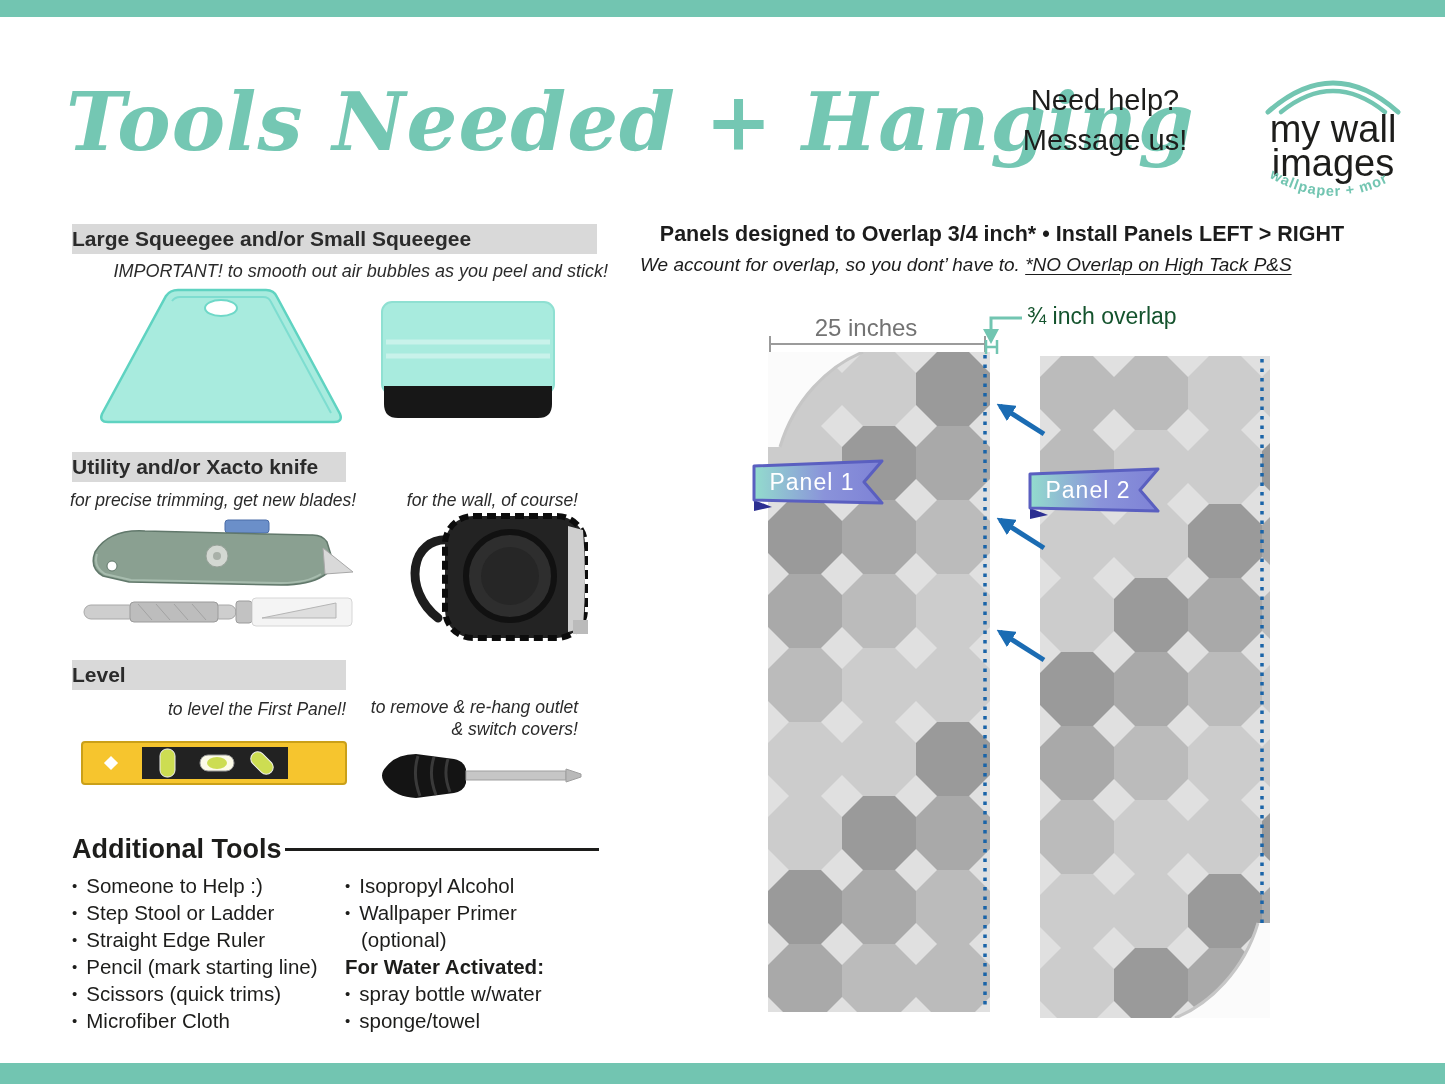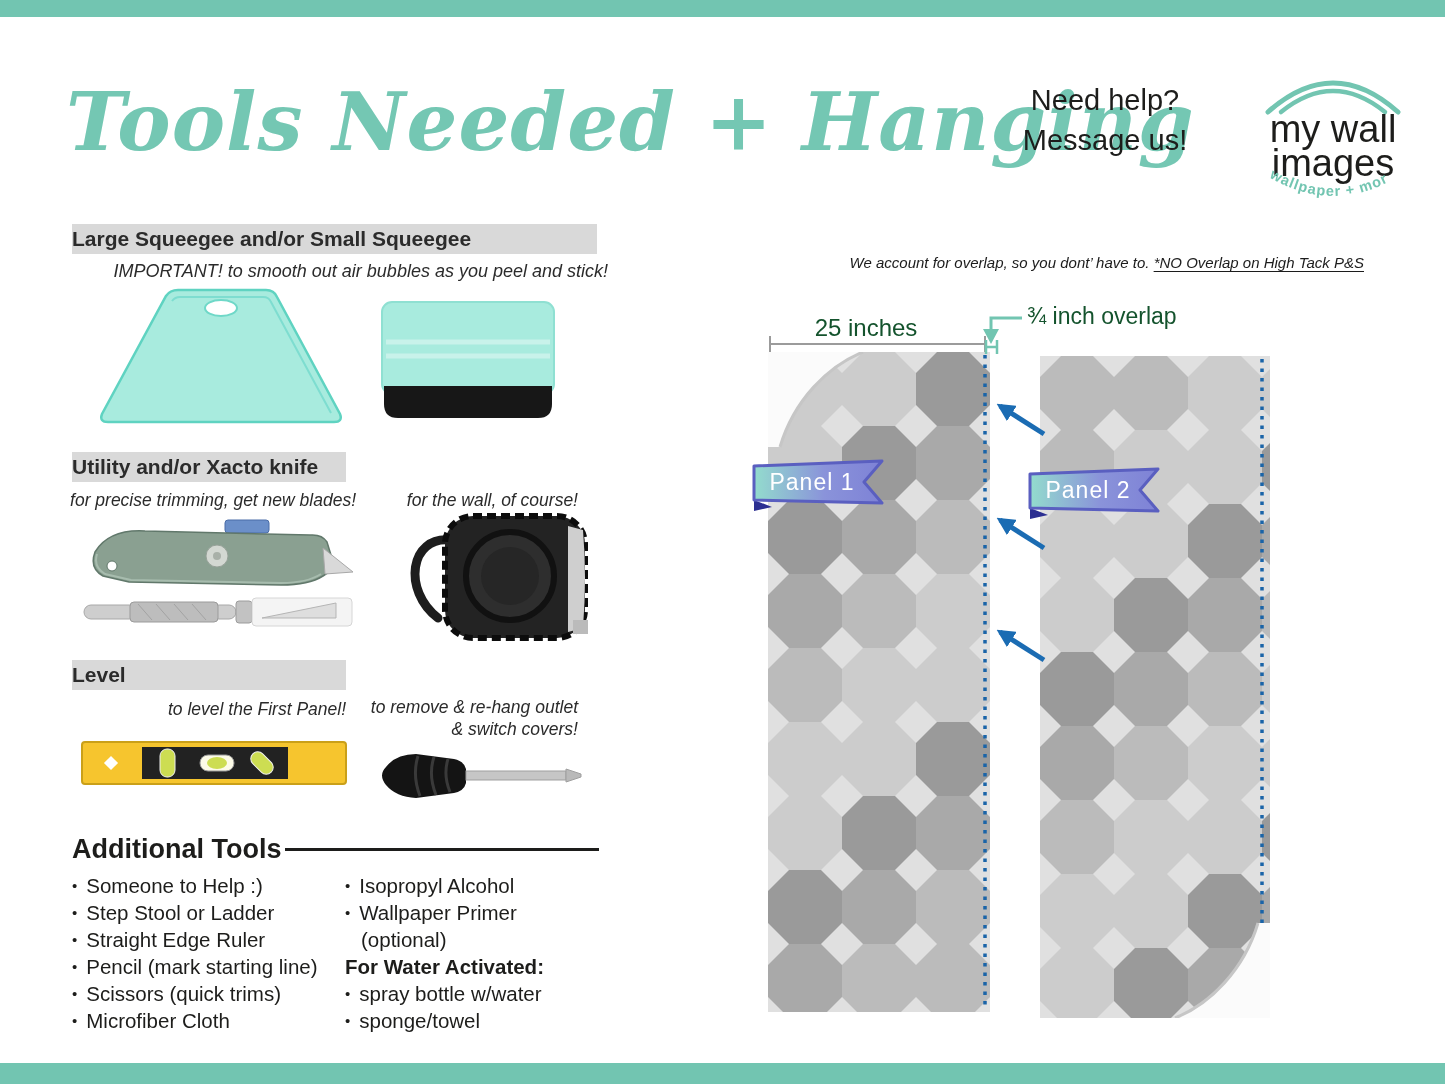--- a/index.html
+++ b/index.html
@@ -21,25 +21,25 @@
   .addl{position:absolute;left:72px;top:834px;width:527px;display:flex;align-items:center;}
   .addl .hd{font-size:27px;font-weight:bold;color:#1d1d1b;white-space:nowrap;}
   .addl .rule{flex:1;height:3px;background:#1d1d1b;margin-left:4px;}
   .blist{position:absolute;}
   .blist .li{display:flex;gap:9px;font-size:20.5px;line-height:27px;color:#1d1d1b;}
   .blist .li .dot{font-size:15px;line-height:27px;}
   .blist .li.b{font-weight:bold;}
   .blist .li.ind{padding-left:16px;}
   .headline{position:absolute;left:640px;top:222px;width:724px;text-align:center;
             font-weight:bold;font-size:21.5px;color:#1c1c1c;}
-  .subline{position:absolute;left:640px;top:254px;width:724px;text-align:right;
-           font-style:italic;font-size:15px;color:#1c1c1c;}
+  .subline{position:absolute;left:640px;top:254px;width:724px;text-align:left;
+           font-style:italic;font-size:19px;color:#1c1c1c;}
   .subline .ul{text-decoration:underline;text-underline-offset:3px;}
   .measure-label{position:absolute;left:786px;top:314px;width:160px;text-align:center;
-                 font-size:24px;color:#14532d;}
+                 font-size:24px;color:#737373;}
   .overlap-label{position:absolute;left:1027px;top:303px;font-size:23px;color:#14532d;white-space:nowrap;}
   .overlay{position:absolute;left:0;top:0;pointer-events:none;z-index:5;}
   .badge{position:absolute;z-index:6;}
   .badge text{font-family:"Liberation Sans",sans-serif;font-size:23px;letter-spacing:1px;fill:#ffffff;}
   svg{display:block;}
 </style>
 </head>
 <body>
 
 <div class="page">
@@ -187,20 +187,21 @@
       <div class="li">
         <span class="dot">•</span>
         <span>spray bottle w/water</span>
       </div>
       <div class="li">
         <span class="dot">•</span>
         <span>sponge/towel</span>
       </div>
     </div>
 
+  <div class="headline">Panels designed to Overlap 3/4 inch* • Install Panels LEFT &gt; RIGHT</div>
   <div class="subline">
     <span>We account for overlap, so you dont’ have to. </span><span class="ul">*NO Overlap on High Tack P&amp;S</span>
   </div>
 
   <div class="measure-label">25 inches</div>
   <div class="overlap-label">¾ inch overlap</div>
 
   <svg class="abs" style="left:768px;top:352px" width="222" height="660" viewBox="0 0 222 660">
     <rect width="222" height="660" fill="#e0e0e0"></rect>
     <g id="p1-oct">

